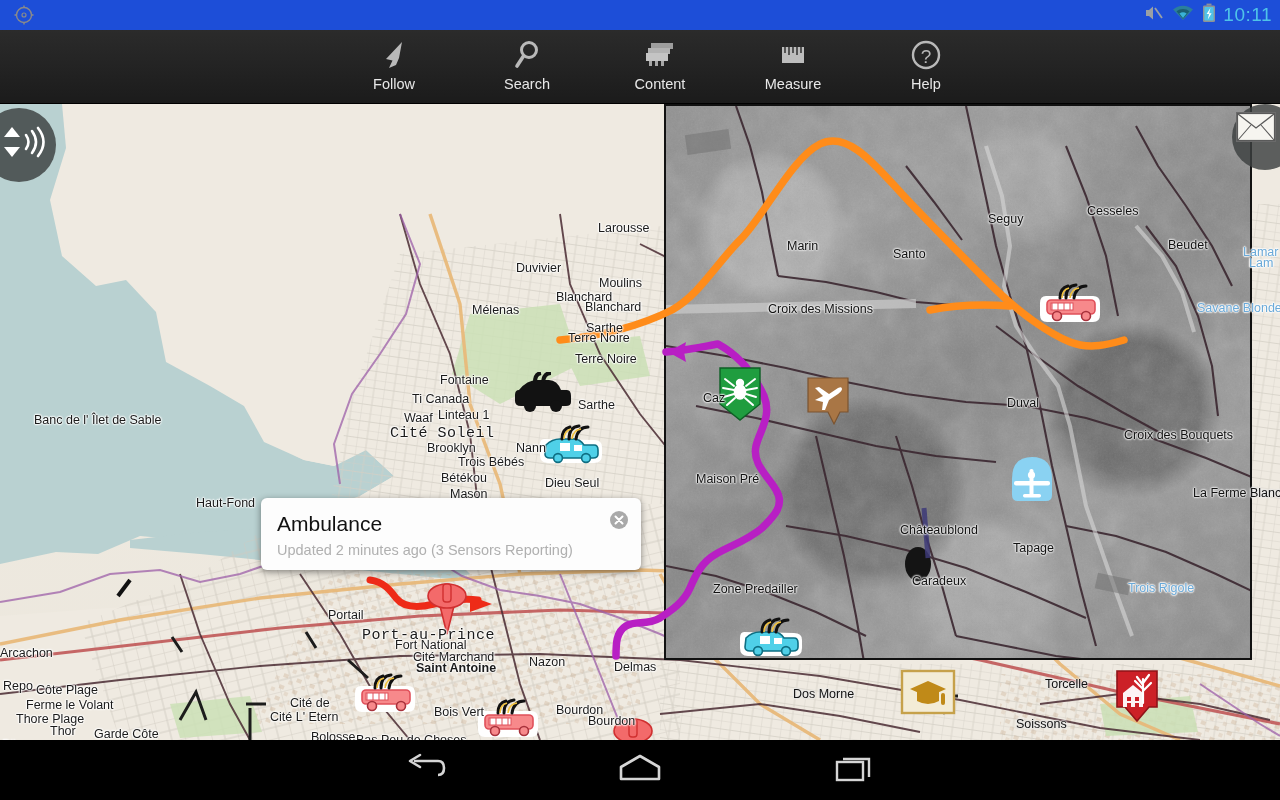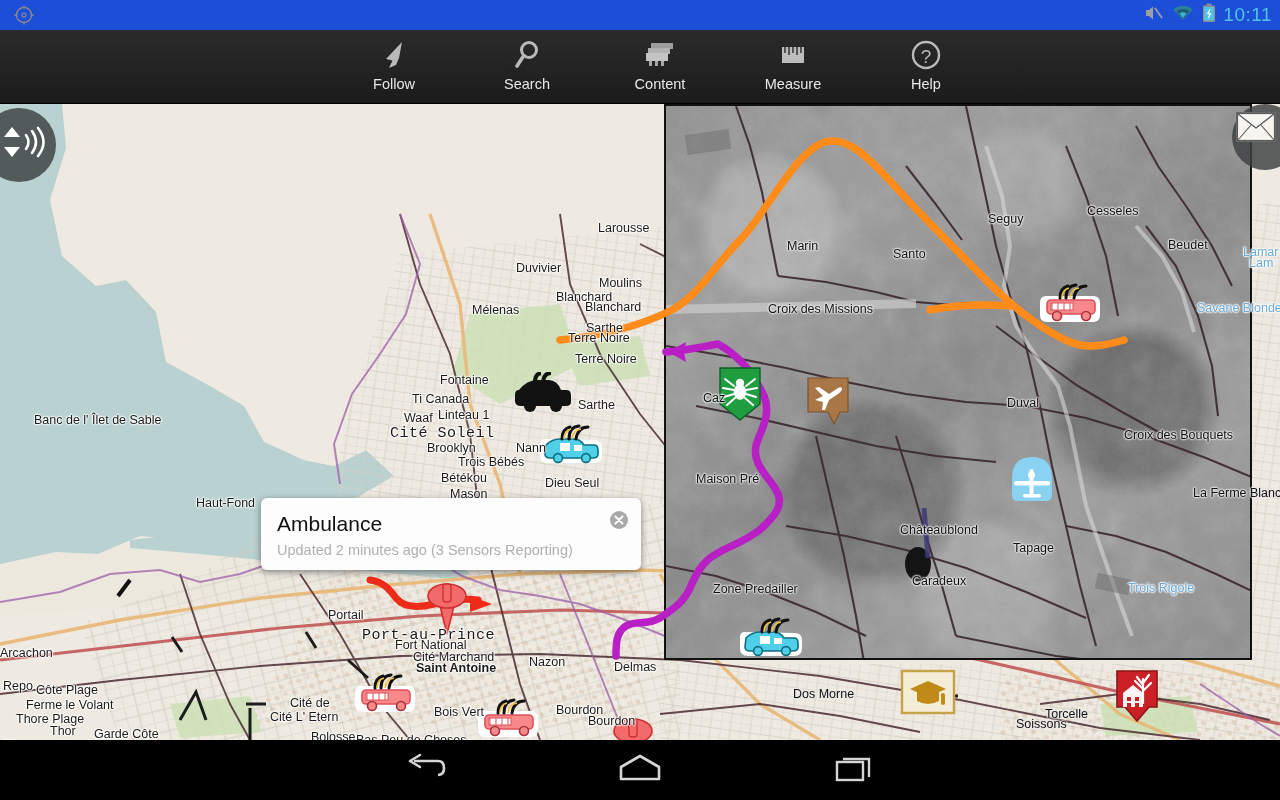--- a/index.html
+++ b/index.html
@@ -663,21 +663,21 @@
         <span class="maplabel sat" style="left: 724px; top: 198px; padding-left: 44px;">Croix des Missions</span>
         <span class="maplabel sat" style="left: 703px; top: 287px;">Caz</span>
         <span class="maplabel sat" style="left: 1007px; top: 292px;">Duval</span>
         <span class="maplabel sat" style="left: 1124px; top: 324px;">Croix des Bouquets</span>
         <span class="maplabel sat" style="left: 696px; top: 368px;">Maison Pré</span>
         <span class="maplabel sat" style="left: 900px; top: 419px;">Châteaublond</span>
         <span class="maplabel sat" style="left: 1013px; top: 437px;">Tapage</span>
         <span class="maplabel sat" style="left: 912px; top: 470px;">Caradeux</span>
         <span class="maplabel sat" style="left: 713px; top: 478px;">Zone Predailler</span>
         <span class="maplabel sat" style="left: 793px; top: 583px;">Dos Morne</span>
-        <span class="maplabel sat" style="left: 1045px; top: 603px;">Torcelle</span>
+        <span class="maplabel sat" style="left: 1045px; top: 573px;">Torcelle</span>
         <span class="maplabel sat" style="left: 1016px; top: 613px;">Soissons</span>
         <span class="maplabel sat" style="left: 1193px; top: 382px;">La Ferme Blanche</span>
       </div>
     <div id="water-labels">
         <span class="maplabel water" style="left: 1197px; top: 197px;">Savane Blonde</span>
         <span class="maplabel water" style="left: 1128px; top: 477px;">Trois Rigole</span>
         <span class="maplabel water" style="left: 1243px; top: 141px;">Lamar</span>
         <span class="maplabel water" style="left: 1249px; top: 152px;">Lam</span>
       </div>
 

